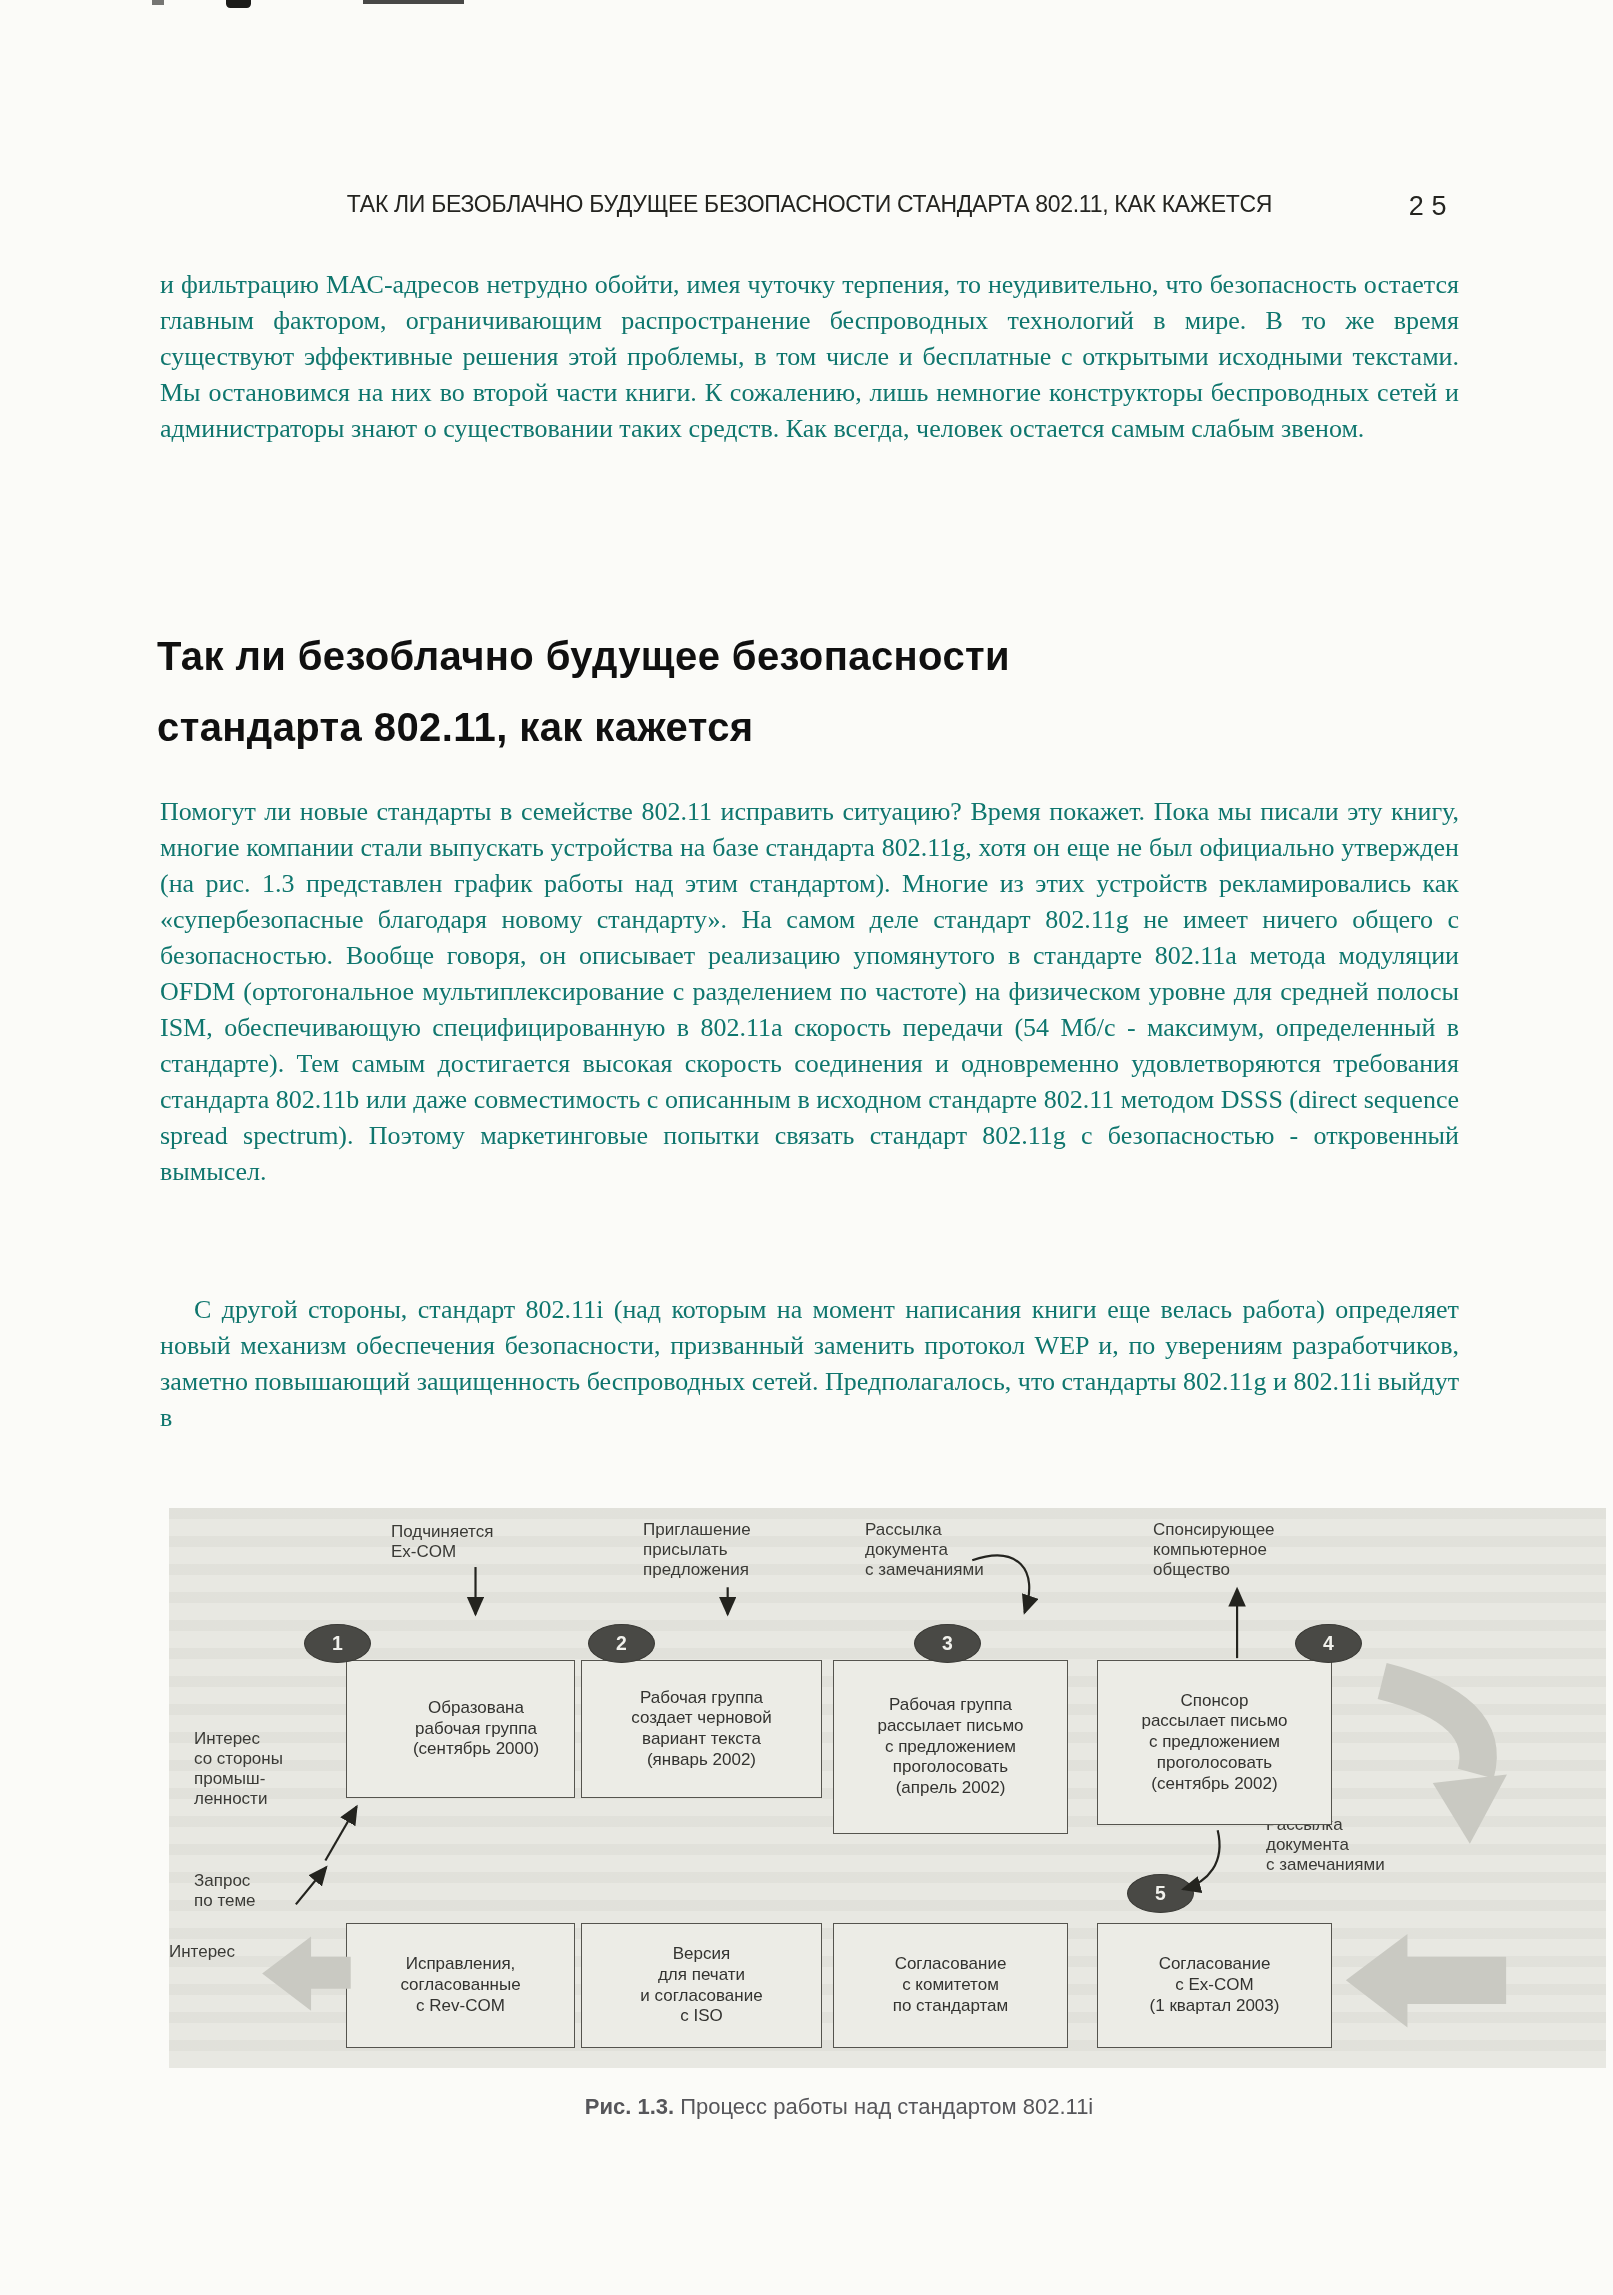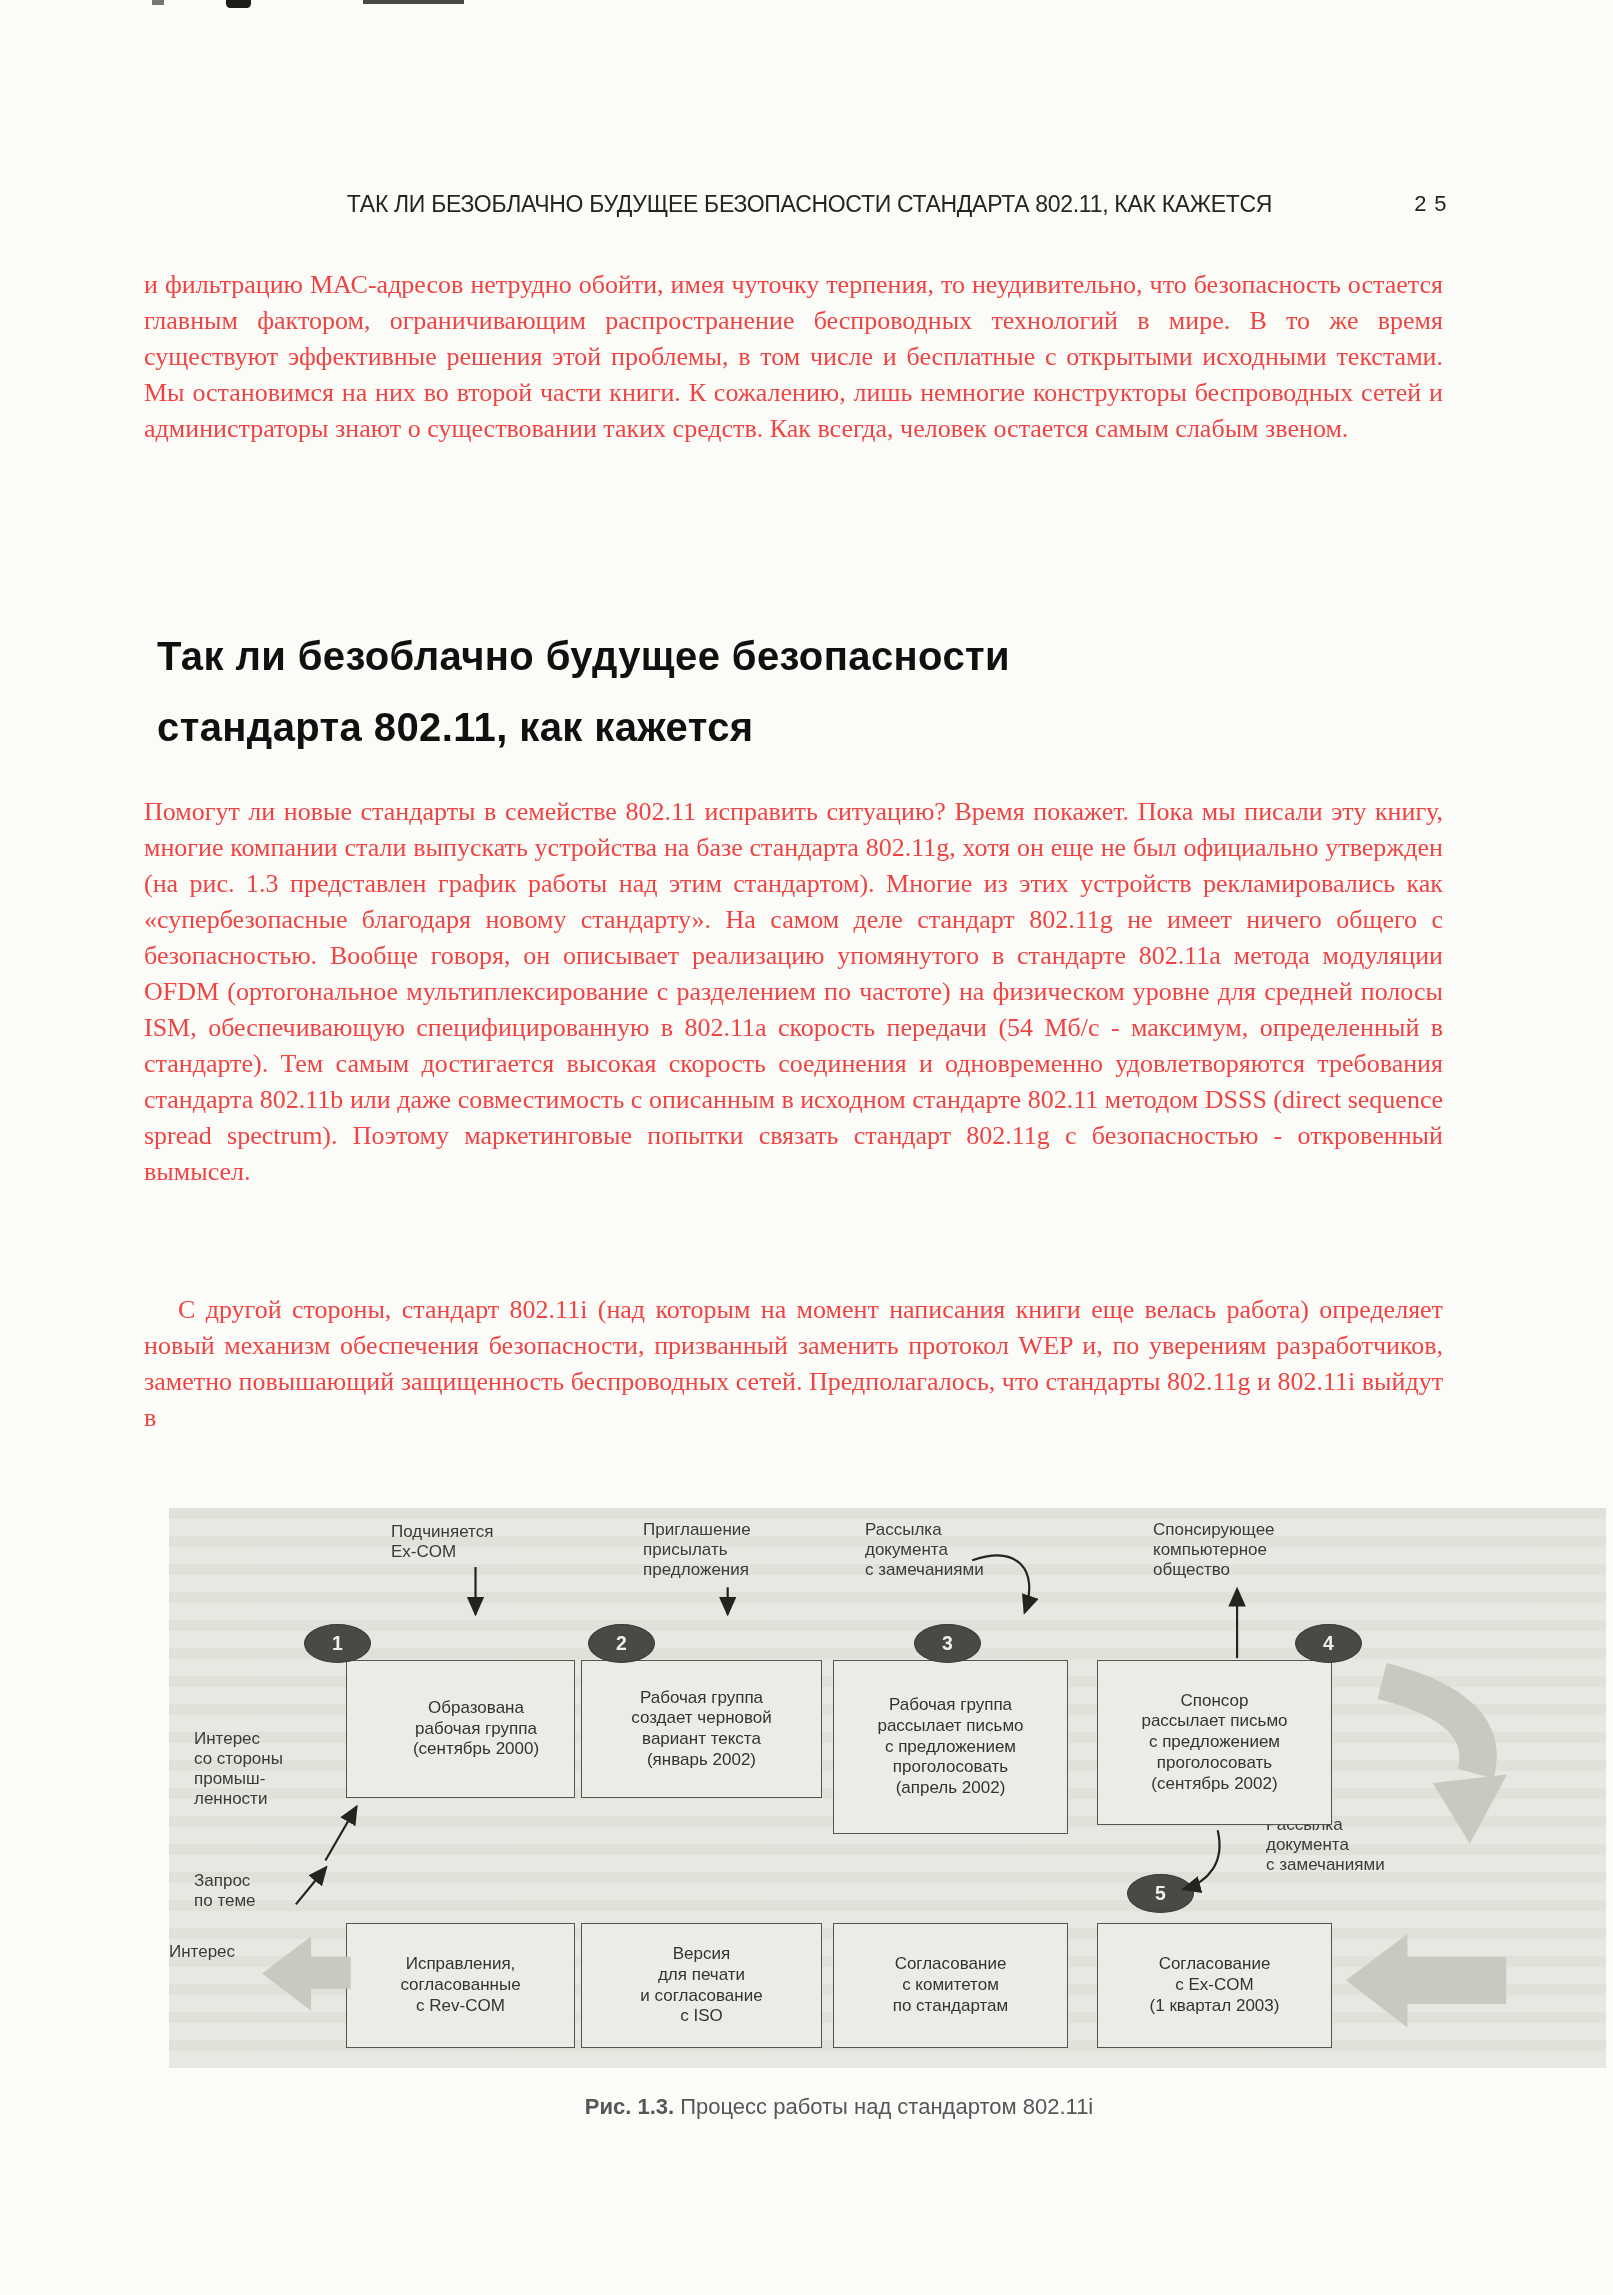--- a/index.html
+++ b/index.html
@@ -10,26 +10,26 @@
   }
   
   .artifact{position:absolute;background:#1c1c1a;}
   
   .running-head{
     position:absolute;top:191px;left:160px;width:1299px;height:34px;
     font-family:"Liberation Sans", sans-serif;font-size:23px;color:#242420;
     letter-spacing:-0.3px;text-align:center;
   }
   .page-num{
-    position:absolute;right:5px;top:0;font-size:22px;letter-spacing:7.6px;color:#242420;
+    position:absolute;right:5px;top:0;font-size:27px;letter-spacing:7.6px;color:#242420;
   }
   
   .para{
-    position:absolute;left:144px;width:1299px;
-    font-size:26px;line-height:36px;text-align:justify;color:#ef4444;
+    position:absolute;left:160px;width:1299px;
+    font-size:26px;line-height:36px;text-align:justify;color:#0f766e;
   }
   #p1{top:267px;}
   #p2{top:766px;margin-top:28px;}
   #p3{top:1292px;text-indent:34px;}
   
   .heading{
     position:absolute;left:157px;top:621px;width:1384px;
     font-family:"Liberation Sans", sans-serif;font-weight:bold;
     font-size:40px;line-height:71px;color:#101010;letter-spacing:0.4px;
   }

